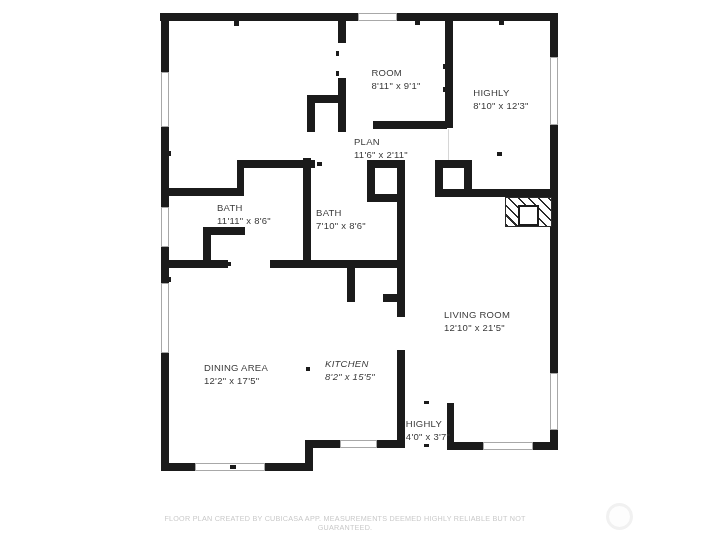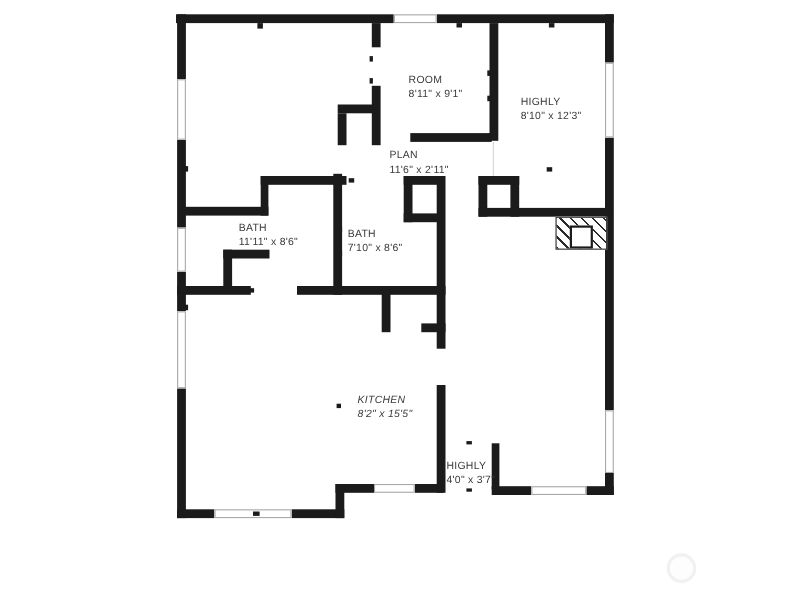--- a/index.html
+++ b/index.html
@@ -112,23 +112,32 @@
         <span class="rdims">11'6" x 2'11"</span>
       </div>
       <div class="room-label" style="left: 244px; top: 214px;">
         <span class="rname">BATH</span>
         <span class="rdims">11'11" x 8'6"</span>
       </div>
       <div class="room-label" style="left: 341px; top: 219px;">
         <span class="rname">BATH</span>
         <span class="rdims">7'10" x 8'6"</span>
       </div>
+      <div class="room-label" style="left: 477px; top: 321px;">
+        <span class="rname">LIVING ROOM</span>
+        <span class="rdims">12'10" x 21'5"</span>
+      </div>
+      <div class="room-label" style="left: 236px; top: 374px;">
+        <span class="rname">DINING AREA</span>
+        <span class="rdims">12'2" x 17'5"</span>
+      </div>
       <div class="room-label" style="left: 350px; top: 370px; font-style: italic;">
         <span class="rname">KITCHEN</span>
         <span class="rdims">8'2" x 15'5"</span>
       </div>
       <div class="room-label" style="left: 428px; top: 430px;">
         <span class="rname">HIGHLY</span>
         <span class="rdims">4'0" x 3'7"</span>
       </div>
     </div>
+  <div class="footer">FLOOR PLAN CREATED BY CUBICASA APP. MEASUREMENTS DEEMED HIGHLY RELIABLE BUT NOT GUARANTEED.</div>
   <div class="compass"></div>
 </div>
 
 </body></html>

